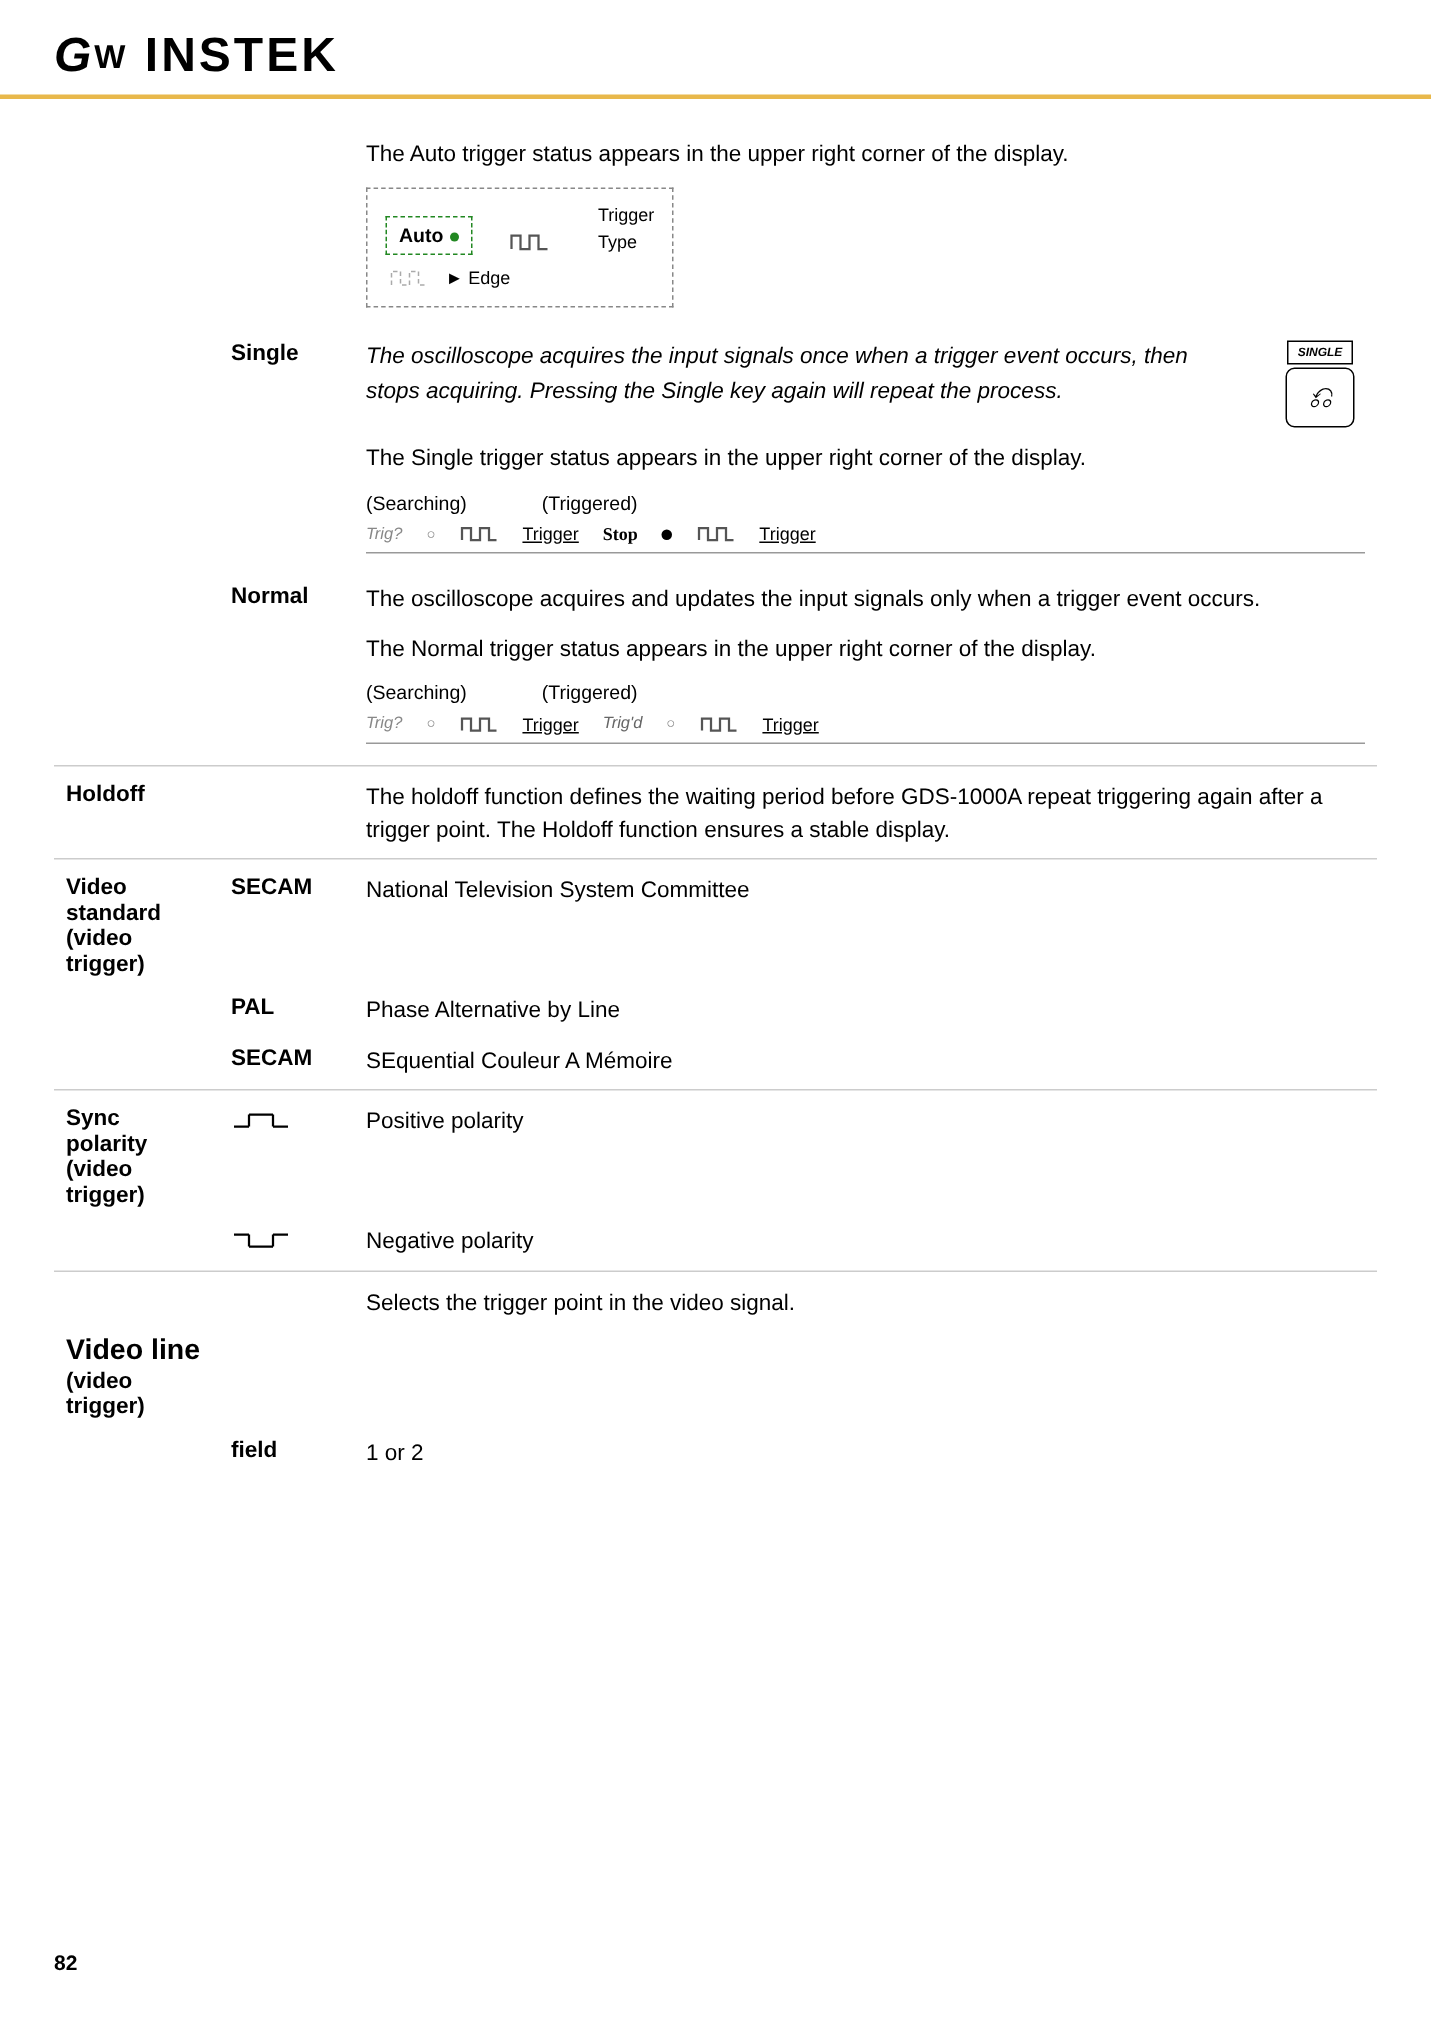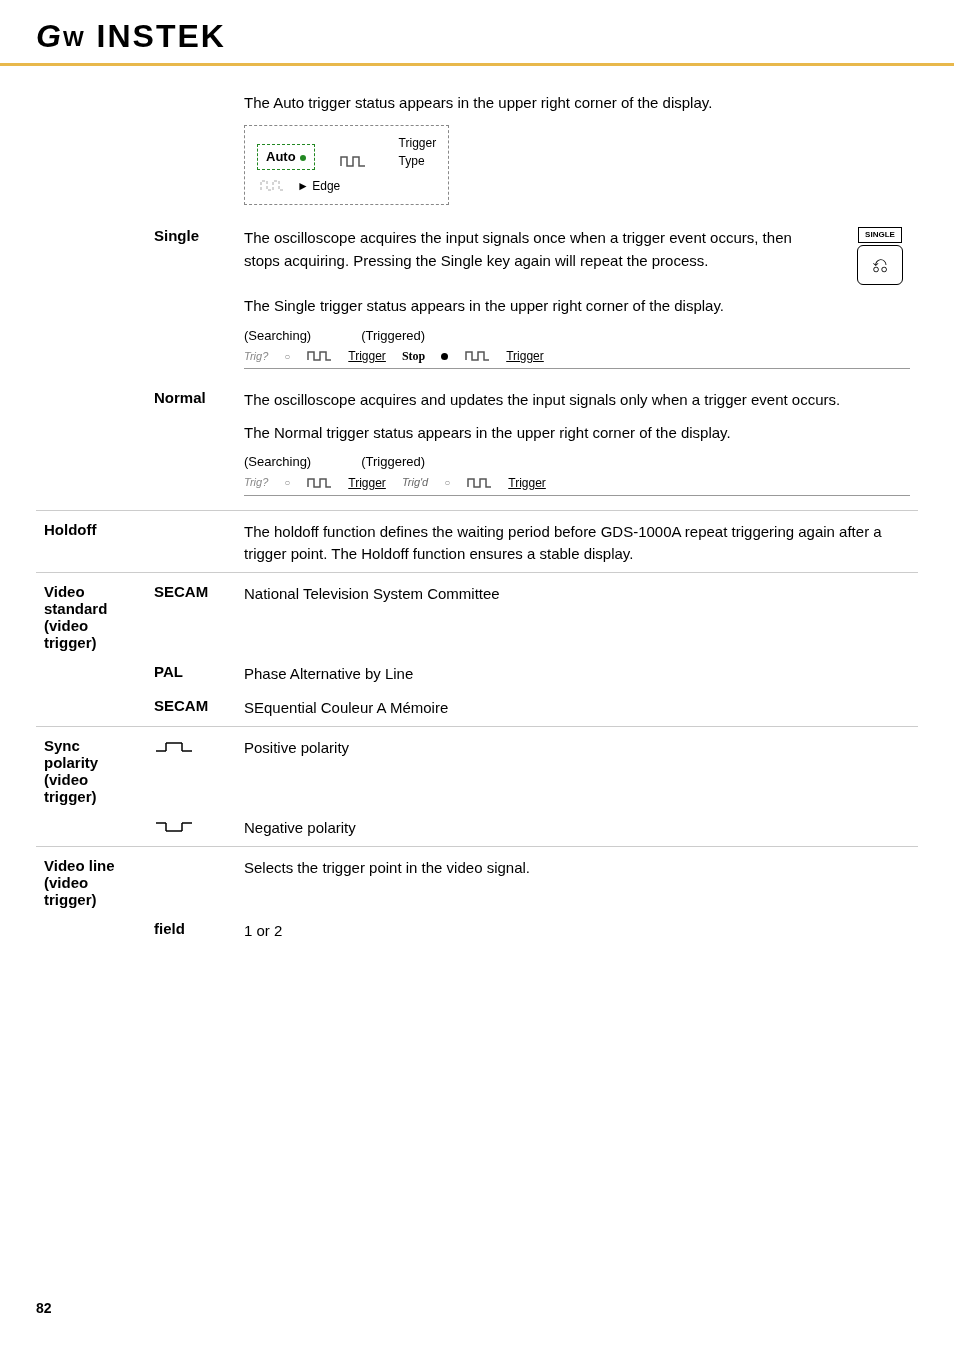--- a/index.html
+++ b/index.html
@@ -95,20 +95,21 @@
       display: inline-block;
       vertical-align: middle;
     }
 
     
     .single-row-content {
       display: flex;
       flex-direction: row;
       align-items: flex-start;
       gap: 28px;
+      font-style: italic;
     }
 
     
     .page-number {
       position: absolute;
       bottom: 33px;
       left: 36px;
       font-size: 14px;
       font-weight: bold;
       font-family: Arial, sans-serif;
@@ -350,21 +351,21 @@
             <line x1="28" y1="6" x2="38" y2="6" stroke="#000" stroke-width="1.5"></line>
           </svg>
         </td>
         <td class="col-content">
           <span>Negative polarity</span>
         </td>
       </tr>
 
       <tr class="row-bordered">
         <td class="col-label1">
-          <div style="font-size:15px;font-weight:bold;font-family:Arial,sans-serif;">Video line</div>
+          <div style="font-size:19px;font-weight:bold;font-family:Arial,sans-serif;margin-top:32px;">Video line</div>
           <div style="font-size:15px;font-weight:bold;font-family:Arial,sans-serif;">(video trigger)</div>
         </td>
         <td class="col-label2"></td>
         <td class="col-content">
           <span>Selects the trigger point in the video signal.</span>
         </td>
       </tr>
       <tr>
         <td class="col-label1"></td>
         <td class="col-label2">

